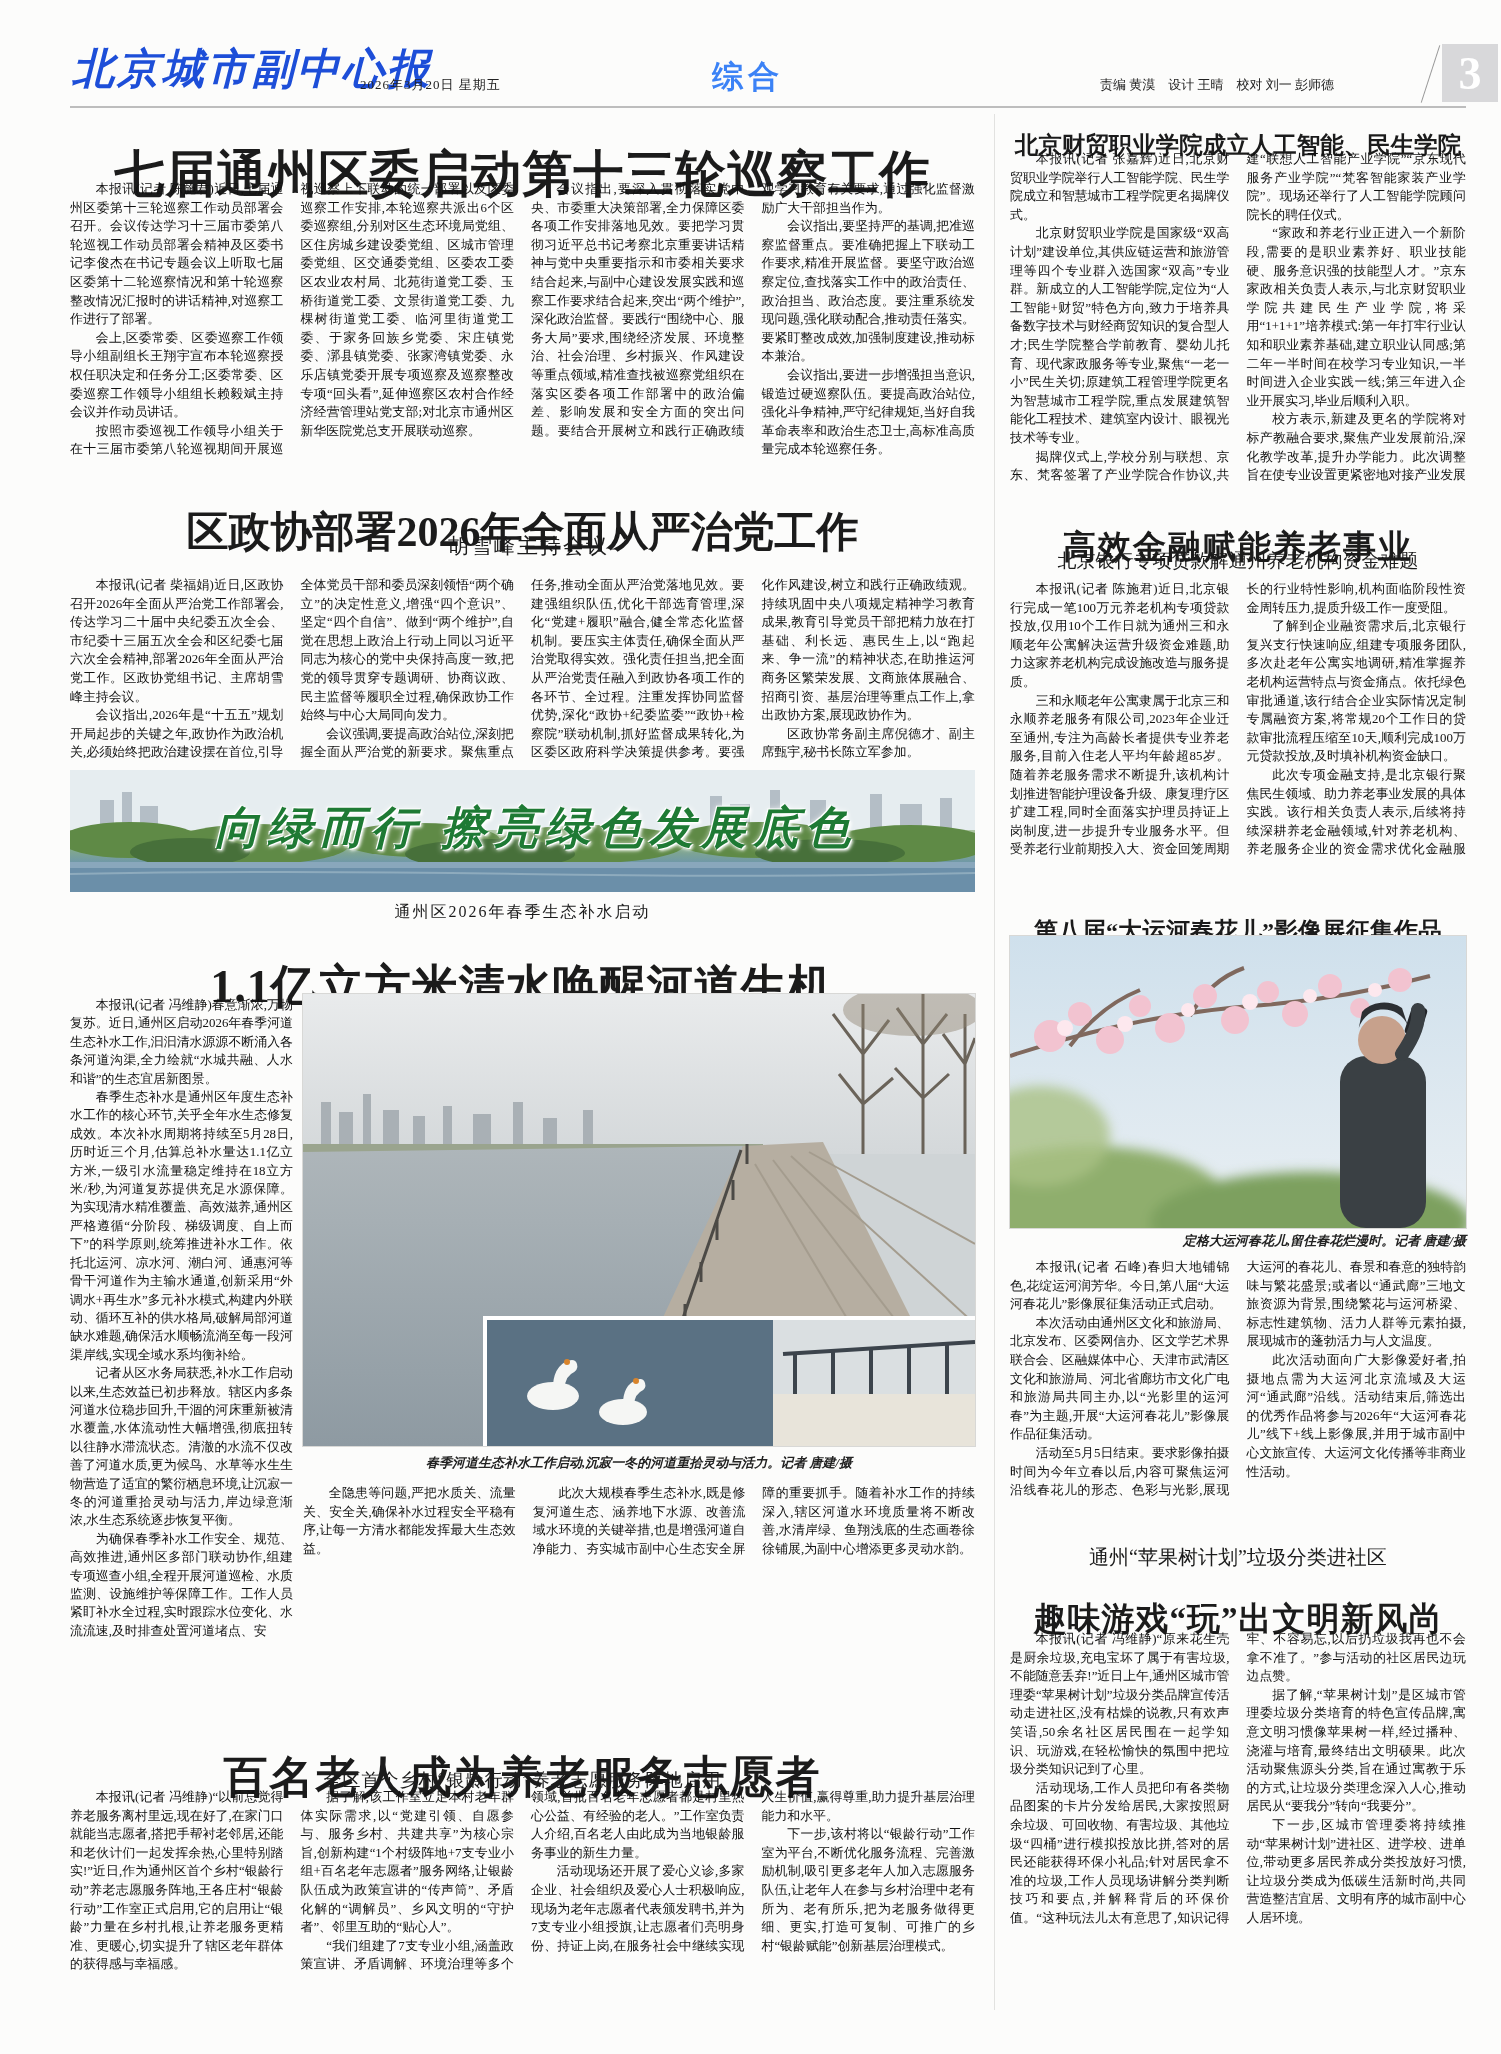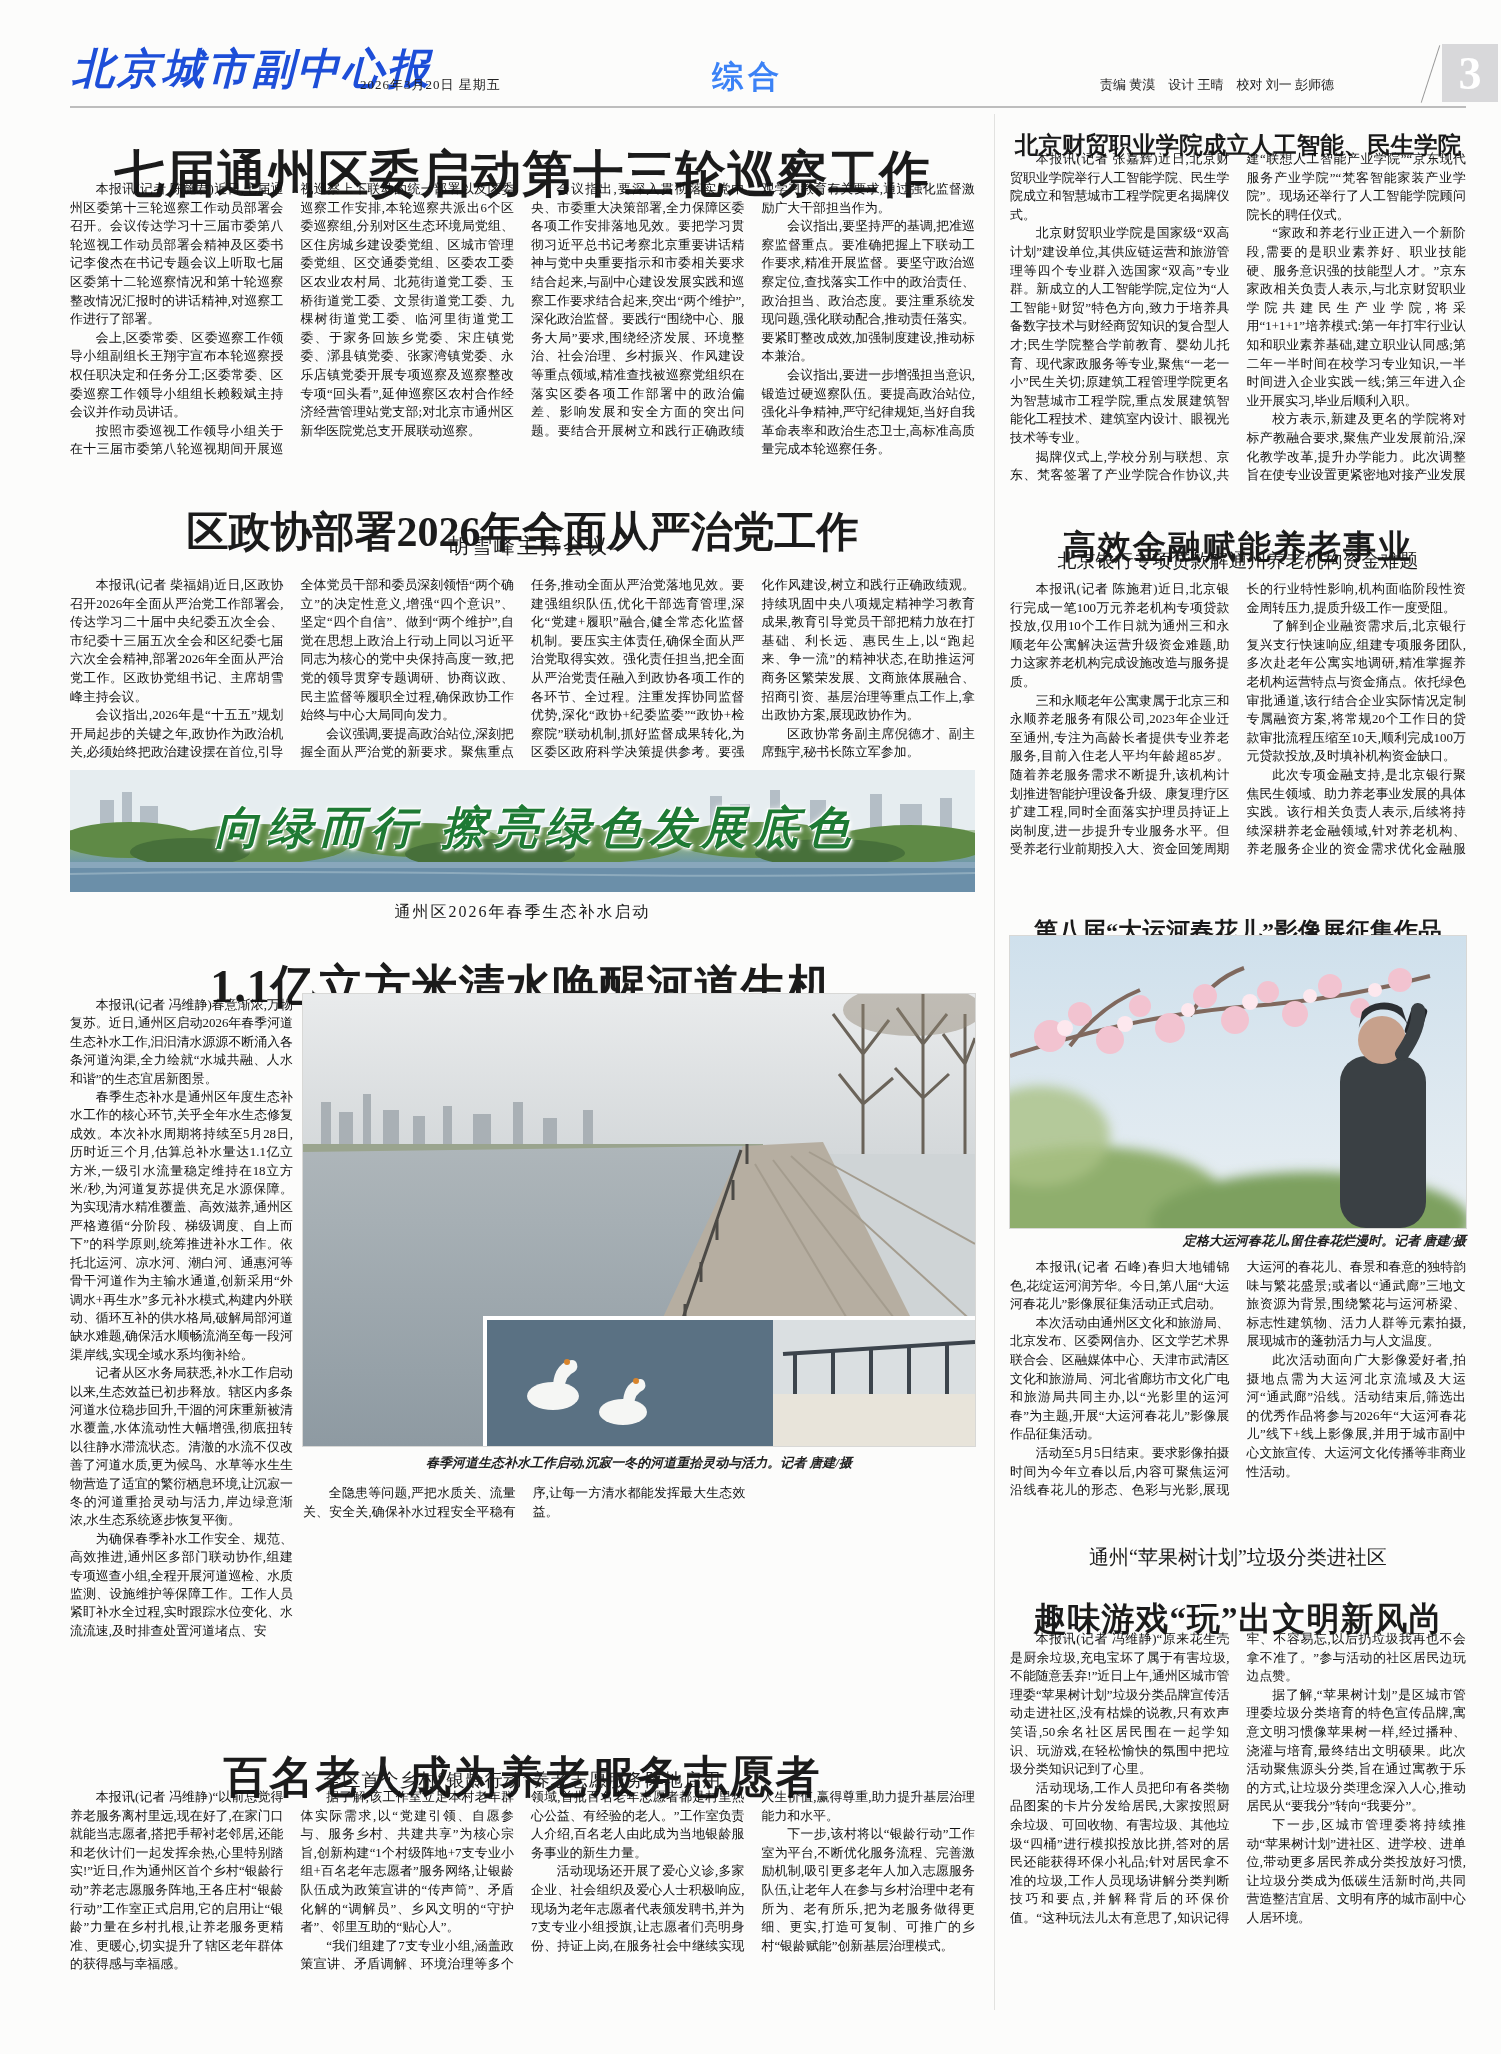--- a/index.html
+++ b/index.html
@@ -219,20 +219,21 @@
           </g>
           <circle cx="264" cy="368" r="3" fill="#d8842c"></circle>
           <circle cx="333" cy="387" r="3" fill="#d8842c"></circle>
         </g>
       </svg>
     </div>
 
     <div class="caption feat-caption">春季河道生态补水工作启动,沉寂一冬的河道重拾灵动与活力。记者 唐建/摄</div>
     <div class="art-body feat-bottom">
         <p class="para">全隐患等问题,严把水质关、流量关、安全关,确保补水过程安全平稳有序,让每一方清水都能发挥最大生态效益。</p>
+        <p class="para">此次大规模春季生态补水,既是修复河道生态、涵养地下水源、改善流域水环境的关键举措,也是增强河道自净能力、夯实城市副中心生态安全屏障的重要抓手。随着补水工作的持续深入,辖区河道水环境质量将不断改善,水清岸绿、鱼翔浅底的生态画卷徐徐铺展,为副中心增添更多灵动水韵。</p>
       </div>
   </div>
 
   <div class="kicker art3-kicker">全区首个乡村“银龄行动”养老志愿服务阵地启用</div>
   <h1 class="hl art3-head">百名老人成为养老服务志愿者</h1>
   <div class="art-body art3-body">
       <p class="para">本报讯(记者 冯维静)“以前总觉得养老服务离村里远,现在好了,在家门口就能当志愿者,搭把手帮衬老邻居,还能和老伙计们一起发挥余热,心里特别踏实!”近日,作为通州区首个乡村“银龄行动”养老志愿服务阵地,王各庄村“银龄行动”工作室正式启用,它的启用让“银龄”力量在乡村扎根,让养老服务更精准、更暖心,切实提升了辖区老年群体的获得感与幸福感。</p>
       <p class="para">据了解,该工作室立足本村老年群体实际需求,以“党建引领、自愿参与、服务乡村、共建共享”为核心宗旨,创新构建“1个村级阵地+7支专业小组+百名老年志愿者”服务网络,让银龄队伍成为政策宣讲的“传声筒”、矛盾化解的“调解员”、乡风文明的“守护者”、邻里互助的“贴心人”。</p>
       <p class="para">“我们组建了7支专业小组,涵盖政策宣讲、矛盾调解、环境治理等多个领域,首批百名老年志愿者都是村里热心公益、有经验的老人。”工作室负责人介绍,百名老人由此成为当地银龄服务事业的新生力量。</p>
       <p class="para">活动现场还开展了爱心义诊,多家企业、社会组织及爱心人士积极响应,现场为老年志愿者代表颁发聘书,并为7支专业小组授旗,让志愿者们亮明身份、持证上岗,在服务社会中继续实现人生价值,赢得尊重,助力提升基层治理能力和水平。</p>

